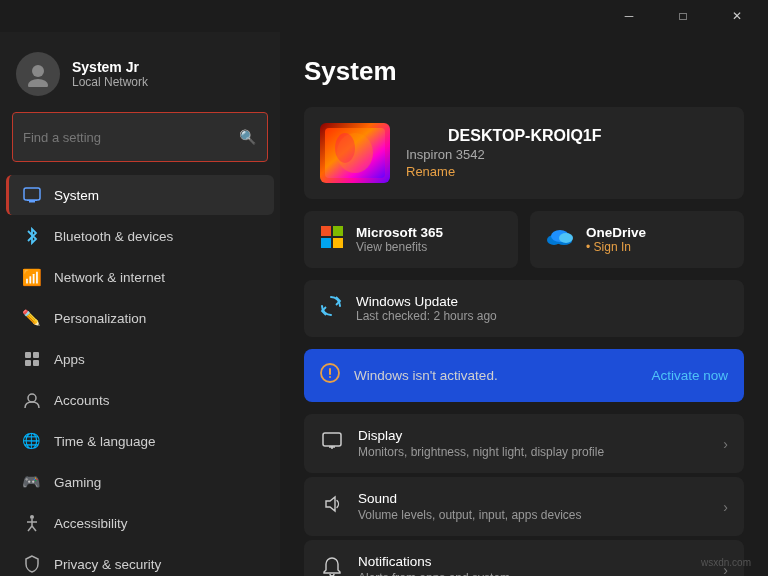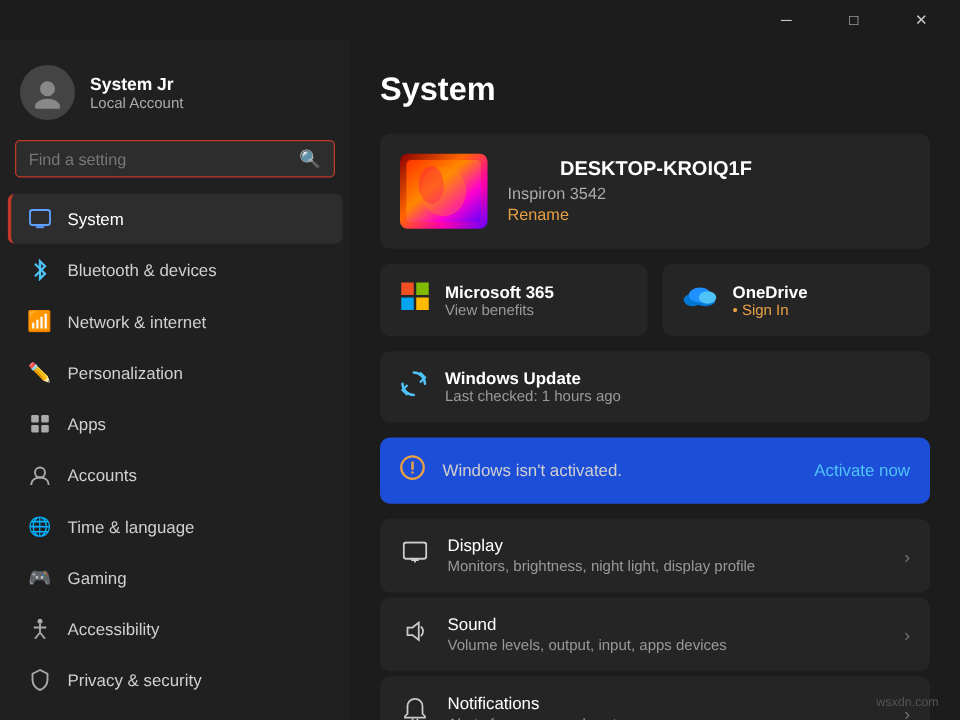--- a/index.html
+++ b/index.html
@@ -78,21 +78,21 @@
     .user-type { font-size: 12px; color: #aaa; }
 
     
     .search-box {
       margin: 0 12px 12px 12px;
       display: flex;
       align-items: center;
       background: #2d2d2d;
       border-radius: 4px;
       border: 1.5px solid #c0392b;
-      padding: 6px 10px;
+      padding: 16px 10px;
       gap: 19px;
     }
     .search-input {
       background: transparent;
       border: none;
       outline: none;
       color: #ccc;
       font-size: 13px;
       flex: 1;
     }
@@ -191,21 +191,21 @@
       background: #252525;
       border-radius: 8px;
       padding: 14px 16px;
       margin-bottom: 12px;
       display: flex;
       align-items: center;
       gap: 14px;
     }
     .update-icon { font-size: 20px; color: #4fc3f7; }
     .update-info { flex: 1; }
-    .update-name { font-size: 13.5px; font-weight: 700; color: #fff; }
+    .update-name { font-size: 13.5px; font-weight: 400; color: #fff; }
     .update-sub { font-size: 12px; color: #999; }
 
     
     .activation-card {
       background: #1d4ed8;
       border-radius: 8px;
       padding: 14px 16px;
       margin-bottom: 12px;
       display: flex;
       align-items: center;
@@ -260,21 +260,21 @@
 
       <div class="user-profile">
         <div class="user-avatar">
           <svg width="26" height="26" viewBox="0 0 26 26" fill="none">
             <circle cx="13" cy="10" r="6" fill="#888"></circle>
             <ellipse cx="13" cy="24" rx="10" ry="6" fill="#888"></ellipse>
           </svg>
         </div>
         <div class="user-info">
           <span class="user-name">System Jr</span>
-          <span class="user-type">Local Account</span>
+          <span class="user-type">Local Network</span>
         </div>
       </div>
 
       <div class="search-box">
         <input class="search-input" type="text" placeholder="Find a setting" style="">
         <span class="search-icon">🔍</span>
       </div>
 
       <div>
 
@@ -432,21 +432,21 @@
         <span class="update-icon">
           <svg width="22" height="22" viewBox="0 0 22 22" fill="none">
             <path d="M11 2a9 9 0 0 1 9 9" stroke="#4fc3f7" stroke-width="2" fill="none" stroke-linecap="round"></path>
             <path d="M11 20a9 9 0 0 1-9-9" stroke="#4fc3f7" stroke-width="2" fill="none" stroke-linecap="round"></path>
             <polyline points="16,2 20,6 16,10" stroke="#4fc3f7" stroke-width="1.8" fill="none"></polyline>
             <polyline points="6,12 2,16 6,20" stroke="#4fc3f7" stroke-width="1.8" fill="none"></polyline>
           </svg>
         </span>
         <div class="update-info">
           <div class="update-name">Windows Update</div>
-          <div class="update-sub">Last checked: 1 hours ago</div>
+          <div class="update-sub">Last checked: 2 hours ago</div>
         </div>
       </div>
 
       <div class="activation-card">
         <span class="activation-icon">
           <svg width="20" height="20" viewBox="0 0 20 20" fill="none">
             <circle cx="10" cy="10" r="9" stroke="#e8a045" stroke-width="1.8" fill="none"></circle>
             <line x1="10" y1="6" x2="10" y2="11" stroke="#e8a045" stroke-width="2" stroke-linecap="round"></line>
             <circle cx="10" cy="14" r="1" fill="#e8a045"></circle>
           </svg>

